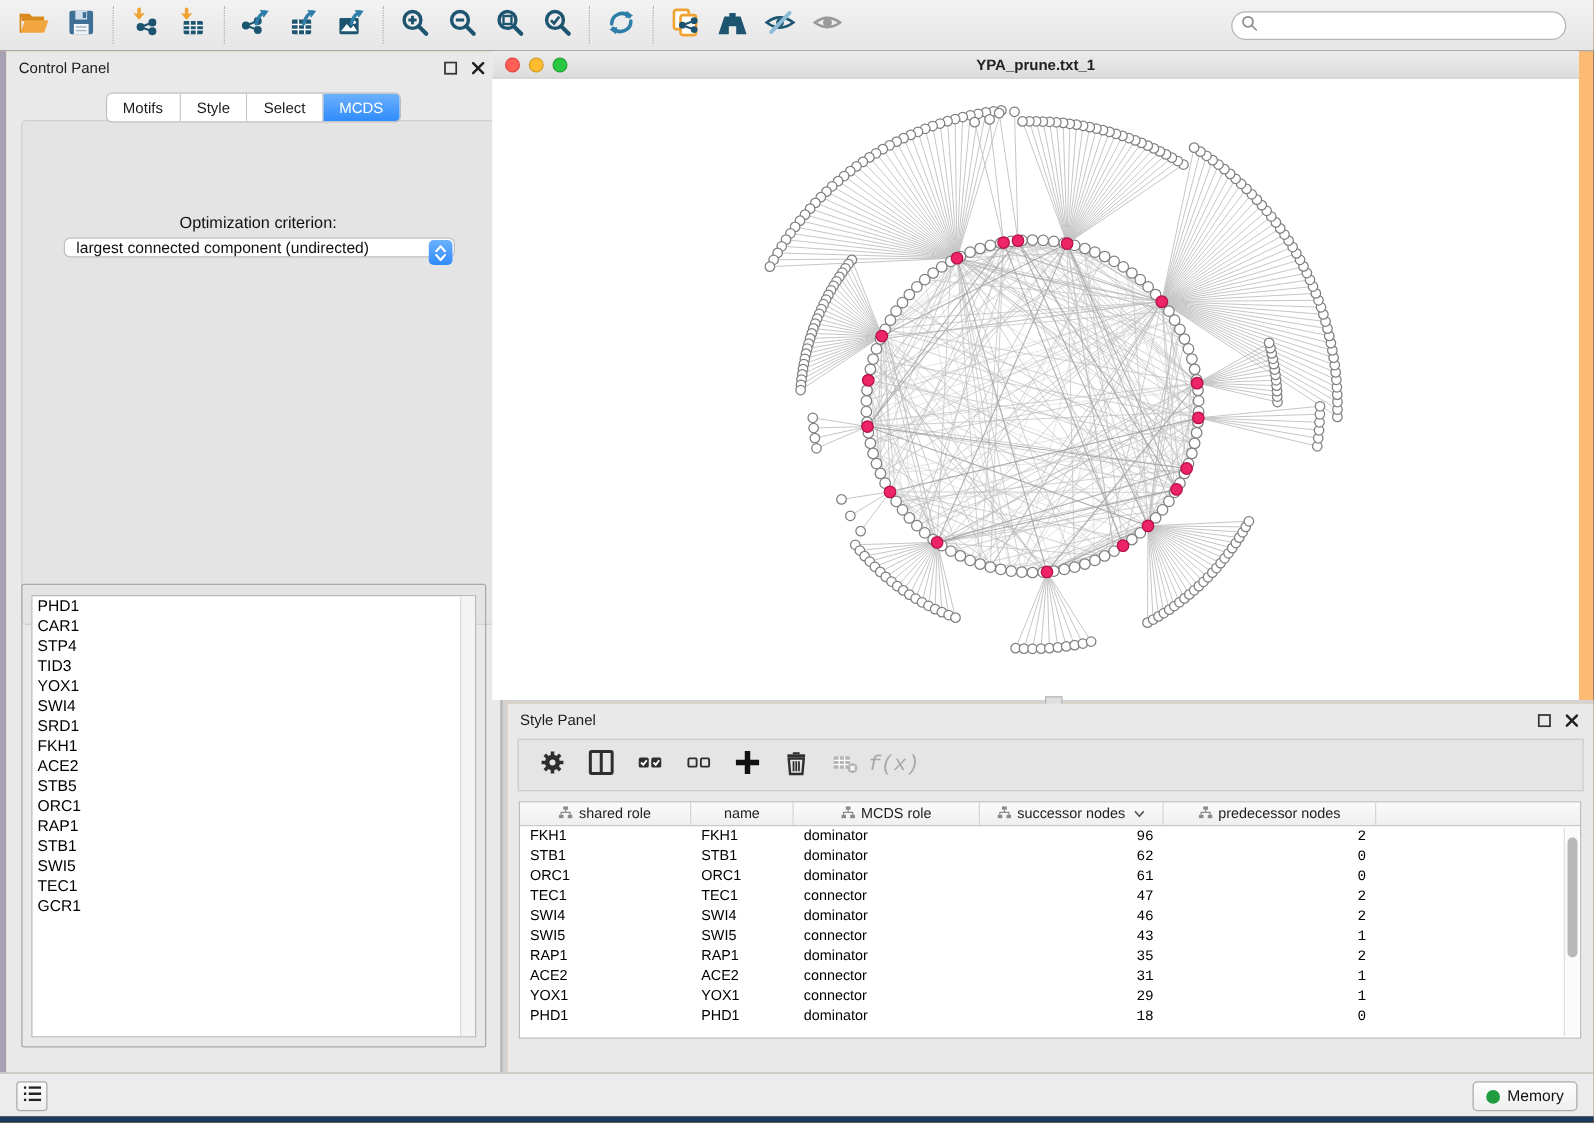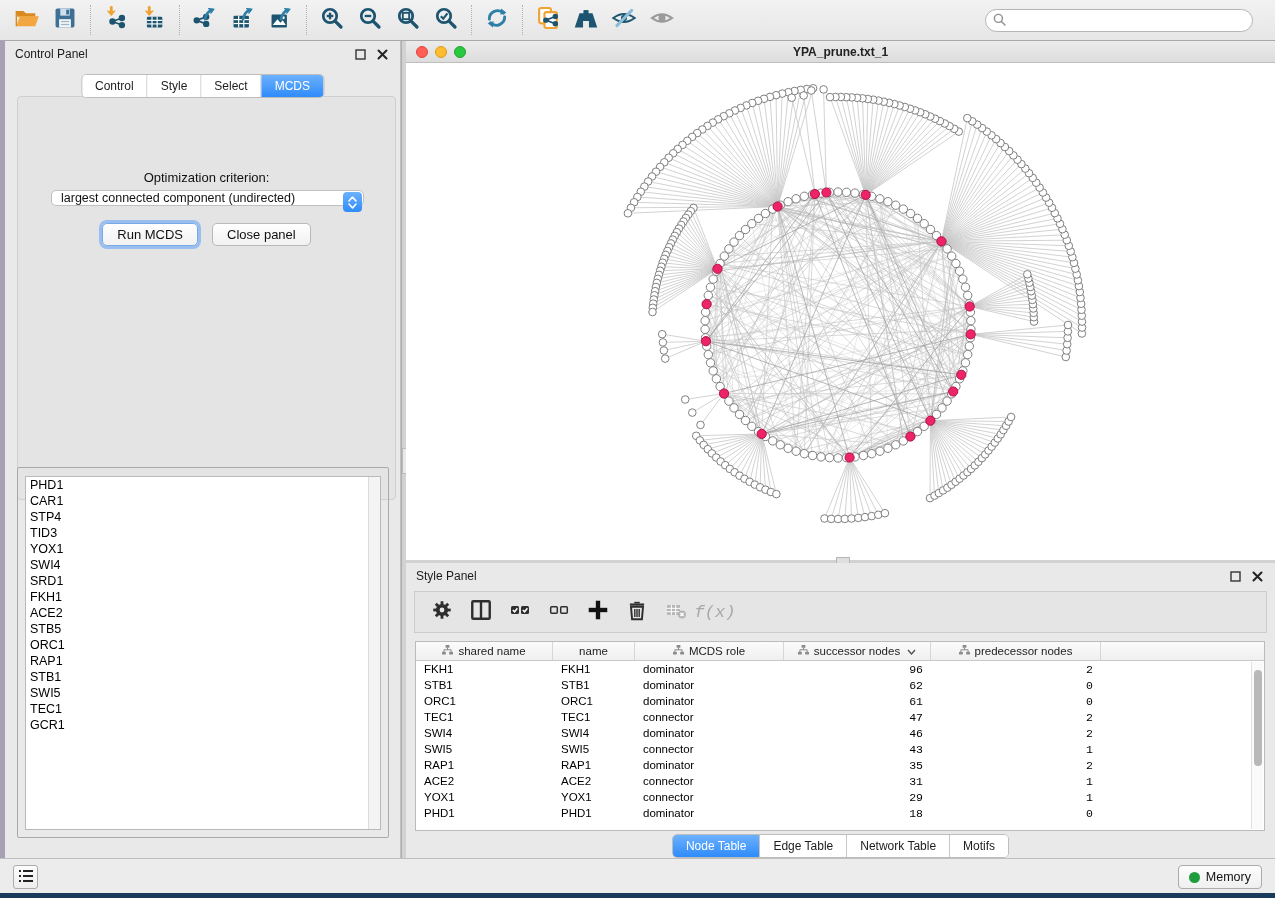--- a/index.html
+++ b/index.html
@@ -48,21 +48,21 @@
   .mcds-list .scroll { position:absolute; right:0; top:0; bottom:0; width:12px; background:#f4f4f4; border-left:1px solid #dcdcdc; }
   .mcds-item { font-size:12.5px; line-height:16px; padding-left:4px; color:#000; }
 
   
   .v-divider { position:absolute; left:401px; top:41px; width:5px; height:817px; background:#d2d2d2; border-left:1px solid #aeaeae; }
   .v-handle { position:absolute; left:0; top:407px; width:5px; height:26px; background:#e9e9e9; border:1px solid #bbb; }
   .h-divider { position:absolute; left:406px; top:560px; width:869px; height:3px; background:#d2d2d2; }
   .h-handle { position:absolute; left:430px; top:-3px; width:14px; height:8px; background:#dfdfdf; border:1px solid #b5b5b5; }
 
   
-  .network-window { position:absolute; left:406px; top:41px; width:869px; height:519px; background:#fff; }
+  .network-window { position:absolute; left:394px; top:41px; width:869px; height:519px; background:#fff; }
   .net-titlebar { height:22px; background:linear-gradient(#ececec,#dcdcdc); border-bottom:1px solid #bdbdbd;
     display:flex; align-items:center; position:relative; }
   .traffic { display:flex; gap:7px; margin-left:10px; }
   .light { width:12px; height:12px; border-radius:50%; }
   .net-title { position:absolute; left:0; right:0; text-align:center; font-size:12px; font-weight:600; color:#222; }
   .net-canvas { position:relative; width:869px; height:497px; background:#fff; }
 
   
   .table-panel { position:absolute; left:406px; top:563px; width:869px; height:295px; background:#e9e9e9; }
   .tp-toolbar { position:absolute; left:8px; right:8px; top:28px; height:42px; background:#e5e5e5;
@@ -297,42 +297,38 @@
           </svg>
       </span>
       <span class="win-ic">
         <svg width="11" height="11" viewBox="0 0 11 11">
             <path d="M1.5 1.5 L9.5 9.5 M9.5 1.5 L1.5 9.5" stroke="#222" stroke-width="2" stroke-linecap="round"></path>
           </svg>
       </span>
     </div>
 
     <div class="seg-tabs" id="cp-tabs">
-        <div class="seg-tab">Control</div>
+        <div class="seg-tab">Motifs</div>
         <div class="seg-tab">Style</div>
         <div class="seg-tab">Select</div>
         <div class="seg-tab sel">MCDS</div>
       </div>
 
     <div class="cp-inner">
       <div class="opt-label">Optimization criterion:</div>
       <div class="combo">
         <span>largest connected component (undirected)</span>
         <span class="stepper">
           <svg width="9" height="6" viewBox="0 0 9 6">
               <path d="M1 5 L4.5 1 L8 5" fill="none" stroke="#fff" stroke-width="1.6" stroke-linecap="round" stroke-linejoin="round"></path>
             </svg>
           <svg width="9" height="6" viewBox="0 0 9 6">
               <path d="M1 1 L4.5 5 L8 1" fill="none" stroke="#fff" stroke-width="1.6" stroke-linecap="round" stroke-linejoin="round"></path>
             </svg>
         </span>
-      </div>
-      <div class="cp-buttons">
-        <button class="btn focused">Run MCDS</button>
-        <button class="btn">Close panel</button>
       </div>
     </div>
 
     <div class="fieldset">
       <legend-label>MCDS result (17 nodes)</legend-label>
       <div class="mcds-list" id="mcds-list">
         <div class="scroll"></div>
       <div class="mcds-item">PHD1</div>
           <div class="mcds-item">CAR1</div>
           <div class="mcds-item">STP4</div>
@@ -1312,21 +1308,21 @@
             <span><svg width="11" height="10" viewBox="0 0 11 10">
                 <g fill="#8a8a8a">
                   <rect x="3.6" y="0" width="3.8" height="2.8" rx="0.5"></rect>
                   <rect x="0" y="6.8" width="3.8" height="2.8" rx="0.5"></rect>
                   <rect x="7.2" y="6.8" width="3.8" height="2.8" rx="0.5"></rect>
                 </g>
                 <g stroke="#8a8a8a" stroke-width="1" fill="none">
                   <path d="M5.5 2.8 V4.8 M1.9 6.8 V4.8 H9.1 V6.8"></path>
                 </g>
               </svg></span>
-            <span>shared name</span>
+            <span>shared role</span>
           </div>
           <div class="th c1">
             <span>name</span>
           </div>
           <div class="th c2">
             <span><svg width="11" height="10" viewBox="0 0 11 10">
                 <g fill="#8a8a8a">
                   <rect x="3.6" y="0" width="3.8" height="2.8" rx="0.5"></rect>
                   <rect x="0" y="6.8" width="3.8" height="2.8" rx="0.5"></rect>
                   <rect x="7.2" y="6.8" width="3.8" height="2.8" rx="0.5"></rect>
@@ -1437,28 +1433,20 @@
             <div class="td c2">dominator</div>
             <div class="td c3 num">18</div>
             <div class="td c4 num">0</div>
           </div>
         </div>
       <div class="tscroll">
           <div class="tthumb"></div>
         </div>
     </div>
 
-    <div class="table-tabs">
-        <div class="seg-tabs" style="position:static;transform:none;" id="table-tabs">
-          <div class="seg-tab sel">Node Table</div>
-          <div class="seg-tab">Edge Table</div>
-          <div class="seg-tab">Network Table</div>
-          <div class="seg-tab">Motifs</div>
-        </div>
-      </div>
   </div>
 
   <div class="status-bar">
     <div class="list-btn">
       <span>
         <svg width="14" height="12" viewBox="0 0 14 12">
             <g fill="#222">
               <rect x="0" y="0" width="2" height="2"></rect>
               <rect x="4" y="0" width="10" height="2"></rect>
               <rect x="0" y="5" width="2" height="2"></rect>

